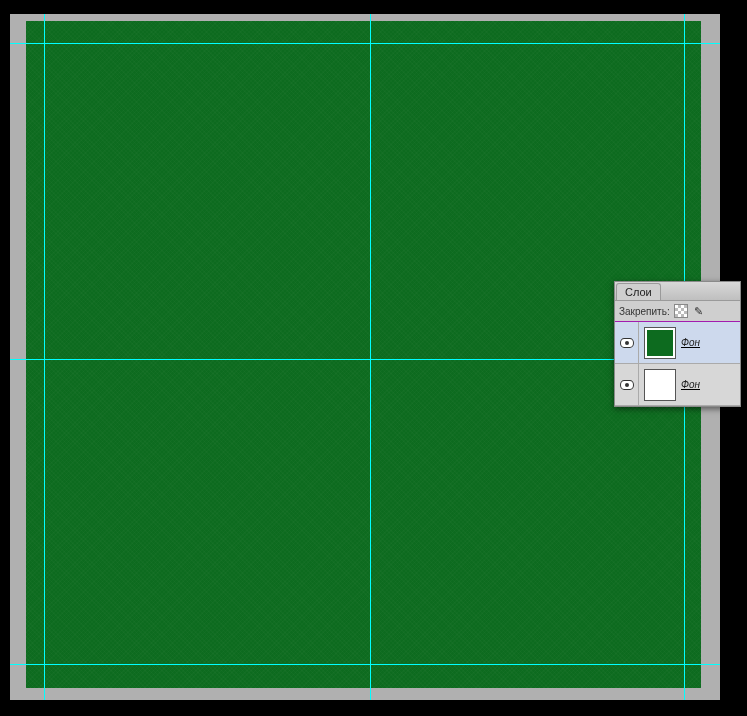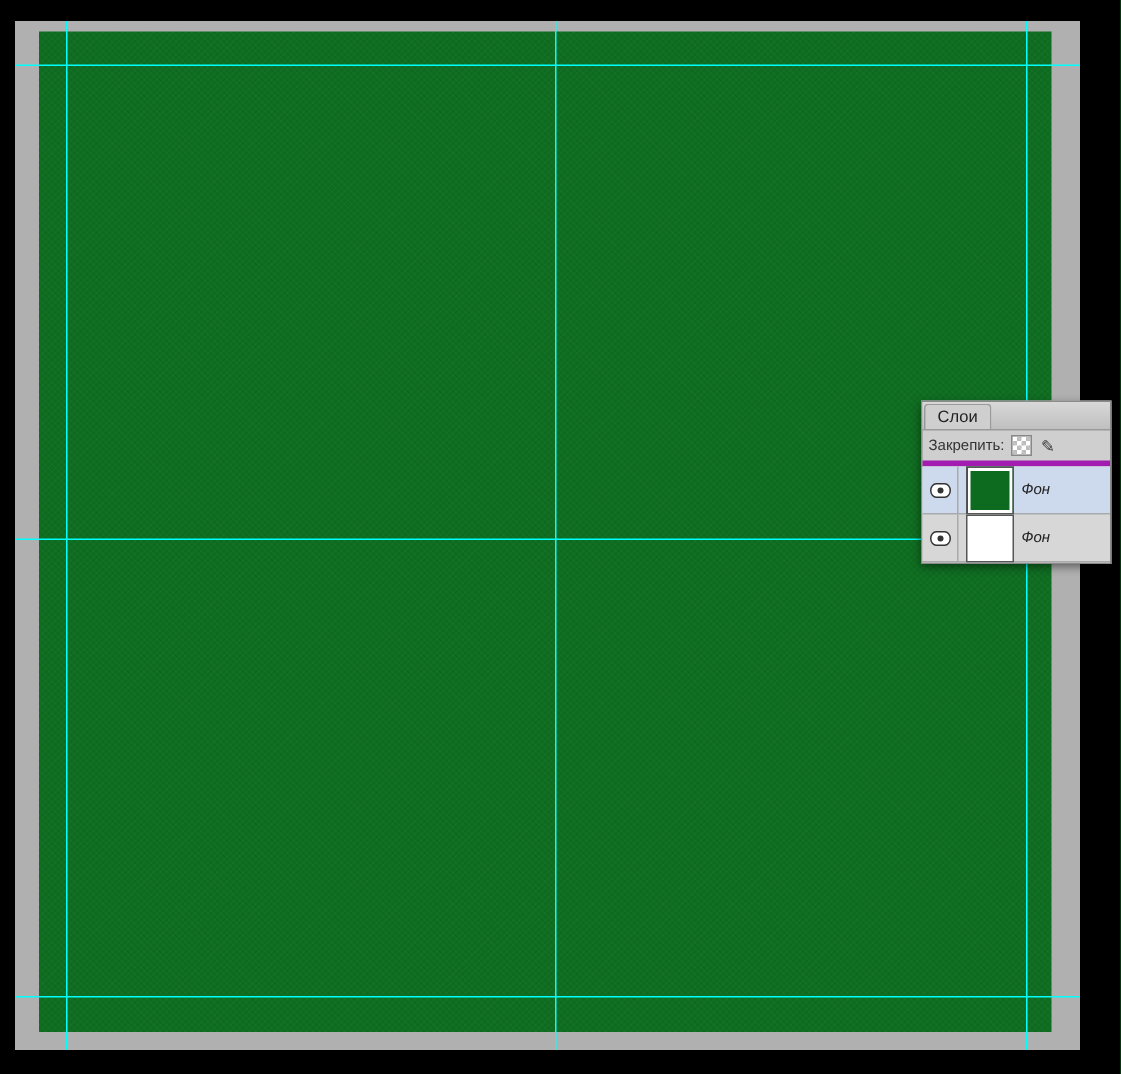--- a/index.html
+++ b/index.html
@@ -47,21 +47,21 @@
     }
     .gv1 { left: 34px; }
     .gv2 { left: 360px; }
     .gv3 { left: 674px; }
     .gh1 { top: 29px; }
     .gh2 { top: 345px; }
     .gh3 { top: 650px; }
     .layers-panel {
       position: absolute;
       right: 6px;
-      top: 267px;
+      top: 281px;
       width: 127px;
       background: #cfcfcf;
       border: 1px solid #8a8a8a;
       box-shadow: 0 2px 6px rgba(0,0,0,0.5);
     }
     .panel-tab-bar {
       height: 19px;
       background: linear-gradient(#d8d8d8, #bfbfbf);
       border-bottom: 1px solid #9a9a9a;
       display: flex;
@@ -114,21 +114,21 @@
       background: #fff;
       border: 1px solid #9a9a9a;
       padding: 0 4px;
       font-size: 10px;
       display: flex;
       align-items: center;
       color: #222;
     }
     .lock-row {
       padding: 3px 4px;
-      border-bottom: 4px solid #a21caf;
+      border-bottom: 1px solid #a21caf;
       display: flex;
       align-items: center;
       gap: 4px;
       font-size: 10px;
       color: #333;
     }
     .lock-icon {
       width: 14px;
       height: 14px;
       border: 1px solid #888;
@@ -152,22 +152,23 @@
       justify-content: center;
       font-size: 11px;
       color: #333;
     }
     .layers-list {
       background: #d7d7d7;
     }
     .layer-item {
       display: flex;
       align-items: center;
-      height: 32px;
+      height: 42px;
       border-bottom: 1px solid #aaa;
+      text-decoration: underline;
     }
     .layer-item.selected {
       background: #cdd9ed;
     }
     .vis-col {
       width: 24px;
       height: 100%;
       display: flex;
       align-items: center;
       justify-content: center;

